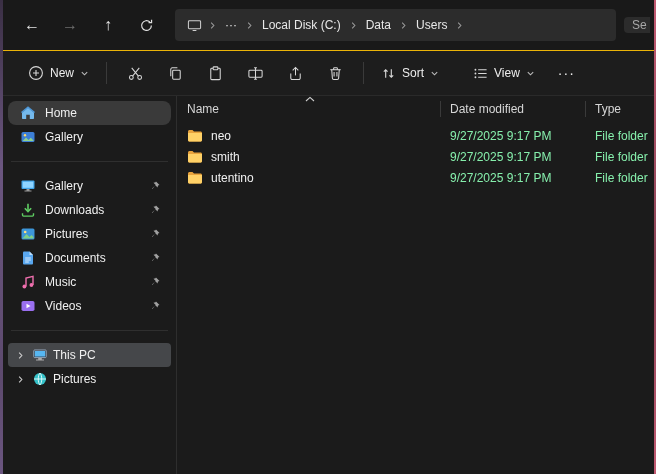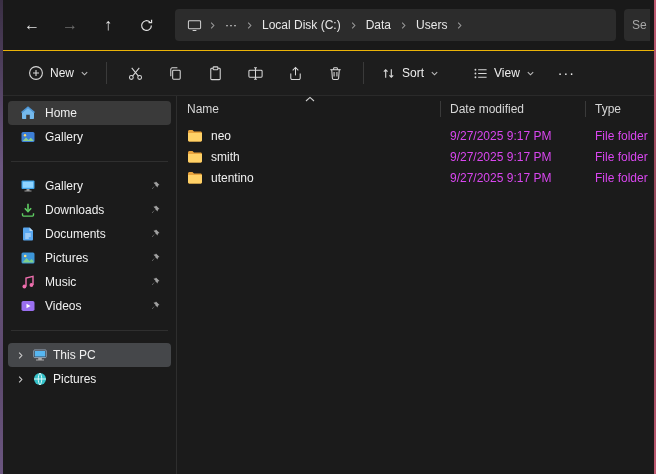--- a/index.html
+++ b/index.html
@@ -21,55 +21,55 @@
 
   .titlebar { position:absolute; left:3px; right:2px; top:0; height:50px;
     background:#191919; display:flex; align-items:center; padding:0 4px 0 10px; }
   .nav-btn { width:38px; height:34px; display:flex; align-items:center; justify-content:center;
     font-size:16px; color:#e4e4e4; border-radius:4px; flex:0 0 auto; }
   .nav-btn.disabled { color:#6e6e6e; }
   .breadcrumb { flex:1; height:32px; margin-left:10px; background:#2c2c2c; border-radius:4px;
     display:flex; align-items:center; padding:0 8px; color:#e8e8e8; overflow:hidden; white-space:nowrap; }
   .crumb { padding:0 6px; }
   .crumb-sep { color:#9a9a9a; display:flex; align-items:center; padding:0 2px; }
-  .searchbox { width:26px; height:32px; margin-left:8px; background:#2c2c2c;
+  .searchbox { width:26px; height:16px; margin-left:8px; background:#2c2c2c;
     border-radius:4px 0 0 4px; display:flex; align-items:center; padding-left:8px;
     color:#a8a8a8; overflow:hidden; flex:0 0 auto; }
 
   .toolbar { position:absolute; left:3px; right:2px; top:50px; height:46px; background:#1d1d1d;
     border-top:1px solid #eab308; border-bottom:1px solid #2a2a2a;
     display:flex; align-items:center; padding:0 8px 0 16px; }
   .tb-btn { height:32px; display:flex; align-items:center; gap:6px; padding:0 9px;
     border-radius:4px; color:#ededed; flex:0 0 auto; }
   .tb-icon-btn { width:40px; height:32px; display:flex; align-items:center; justify-content:center;
     border-radius:4px; flex:0 0 auto; }
   .tb-sep { width:1px; height:22px; background:#3a3a3a; margin:0 8px; flex:0 0 auto; }
   .tb-more { margin-left:14px; font-size:14px; letter-spacing:1px; color:#ededed; }
 
   .sidebar { position:absolute; left:3px; top:97px; width:173px; bottom:0; padding-top:4px; }
   .side-item { height:24px; margin:0 5px; border-radius:4px; display:flex; align-items:center;
     padding:0 8px 0 12px; gap:9px; position:relative; color:#f0f0f0; }
-  .side-item.selected { background:#3a3a3a; }
+  .side-item.selected { background:#3a3a3a;border-radius:8px; }
   .side-item.hovered { background:#45474a; }
   .side-item .pin { position:absolute; right:10px; opacity:.85; }
   .tree-item { padding-left:6px; gap:5px; }
   .tree-chev { width:13px; display:flex; align-items:center; justify-content:center; }
   .side-sep { height:1px; background:#2f2f2f; margin:12px 8px; }
 
   .content { position:absolute; left:176px; top:96px; right:2px; bottom:0;
     border-left:1px solid #2e2e2e; background:#1b1b1b; }
   .list-header { display:grid; grid-template-columns:263px 145px 1fr; height:26px;
     align-items:center; color:#d6d6d6; position:relative; }
   .col { padding-left:10px; position:relative; height:100%; display:flex; align-items:center; }
   .col + .col::before { content:""; position:absolute; left:0; top:5px; height:16px; width:1px; background:#3a3a3a; }
   .sort-caret { position:absolute; left:128px; top:0; }
   .rows { margin-top:3px; }
   .file-row { display:grid; grid-template-columns:263px 145px 1fr; height:21px; align-items:center; }
   .cell-name { display:flex; align-items:center; gap:8px; padding-left:10px; color:#f0f0f0; }
-  .cell-dim { padding-left:10px; color:#d946ef; }
+  .cell-dim { padding-left:10px; color:#86efac; }
 </style>
 </head>
 <body>
 
 <div class="edge-left"></div>
 <div class="edge-right"></div>
 
 <div class="titlebar">
   <div class="nav-btn">
       <span>←</span>
@@ -289,41 +289,41 @@
     <span>Downloads</span>
     <span class="pin">
         <svg width="12" height="12" viewBox="0 0 16 16">
           <path d="M9.3 2l4.7 4.7-2 .6-.6 2.7-3-3-3.8 4.9-.5-.5L9 6.6l-3-3 2.7-.6z" fill="#b9b9b9"></path>
         </svg>
       </span>
   </div>
   <div class="side-item">
     <span>
       <svg width="16" height="16" viewBox="0 0 16 16">
+          <rect x="1.5" y="2.5" width="13" height="11" rx="1.5" fill="#3d96d9"></rect>
+          <circle cx="5.2" cy="6" r="1.3" fill="#ffe083"></circle>
+          <path d="M2.5 12.4L6.5 8l3 3 2-2 2 2v1.4z" fill="#7fcf88"></path>
+        </svg>
+    </span>
+    <span>Pictures</span>
+    <span class="pin">
+        <svg width="12" height="12" viewBox="0 0 16 16">
+          <path d="M9.3 2l4.7 4.7-2 .6-.6 2.7-3-3-3.8 4.9-.5-.5L9 6.6l-3-3 2.7-.6z" fill="#b9b9b9"></path>
+        </svg>
+      </span>
+  </div>
+  <div class="side-item">
+    <span>
+      <svg width="16" height="16" viewBox="0 0 16 16">
           <path d="M4 1.5h5.5L13 5v8.5a1 1 0 0 1-1 1H4a1 1 0 0 1-1-1v-11a1 1 0 0 1 1-1z" fill="#59a7ef"></path>
           <path d="M9.5 1.5L13 5H9.5z" fill="#bcdcf8"></path>
           <path d="M5.2 8h5.6M5.2 10h5.6M5.2 12h3.6" stroke="#eaf4fd" stroke-width="0.9"></path>
         </svg>
     </span>
     <span>Documents</span>
-    <span class="pin">
-        <svg width="12" height="12" viewBox="0 0 16 16">
-          <path d="M9.3 2l4.7 4.7-2 .6-.6 2.7-3-3-3.8 4.9-.5-.5L9 6.6l-3-3 2.7-.6z" fill="#b9b9b9"></path>
-        </svg>
-      </span>
-  </div>
-  <div class="side-item">
-    <span>
-      <svg width="16" height="16" viewBox="0 0 16 16">
-          <rect x="1.5" y="2.5" width="13" height="11" rx="1.5" fill="#3d96d9"></rect>
-          <circle cx="5.2" cy="6" r="1.3" fill="#ffe083"></circle>
-          <path d="M2.5 12.4L6.5 8l3 3 2-2 2 2v1.4z" fill="#7fcf88"></path>
-        </svg>
-    </span>
-    <span>Pictures</span>
     <span class="pin">
         <svg width="12" height="12" viewBox="0 0 16 16">
           <path d="M9.3 2l4.7 4.7-2 .6-.6 2.7-3-3-3.8 4.9-.5-.5L9 6.6l-3-3 2.7-.6z" fill="#b9b9b9"></path>
         </svg>
       </span>
   </div>
   <div class="side-item">
     <span>
       <svg width="16" height="16" viewBox="0 0 16 16">
           <path d="M6 12.5V4l7-1.6V11" fill="none" stroke="#ef6fae" stroke-width="1.4"></path>

